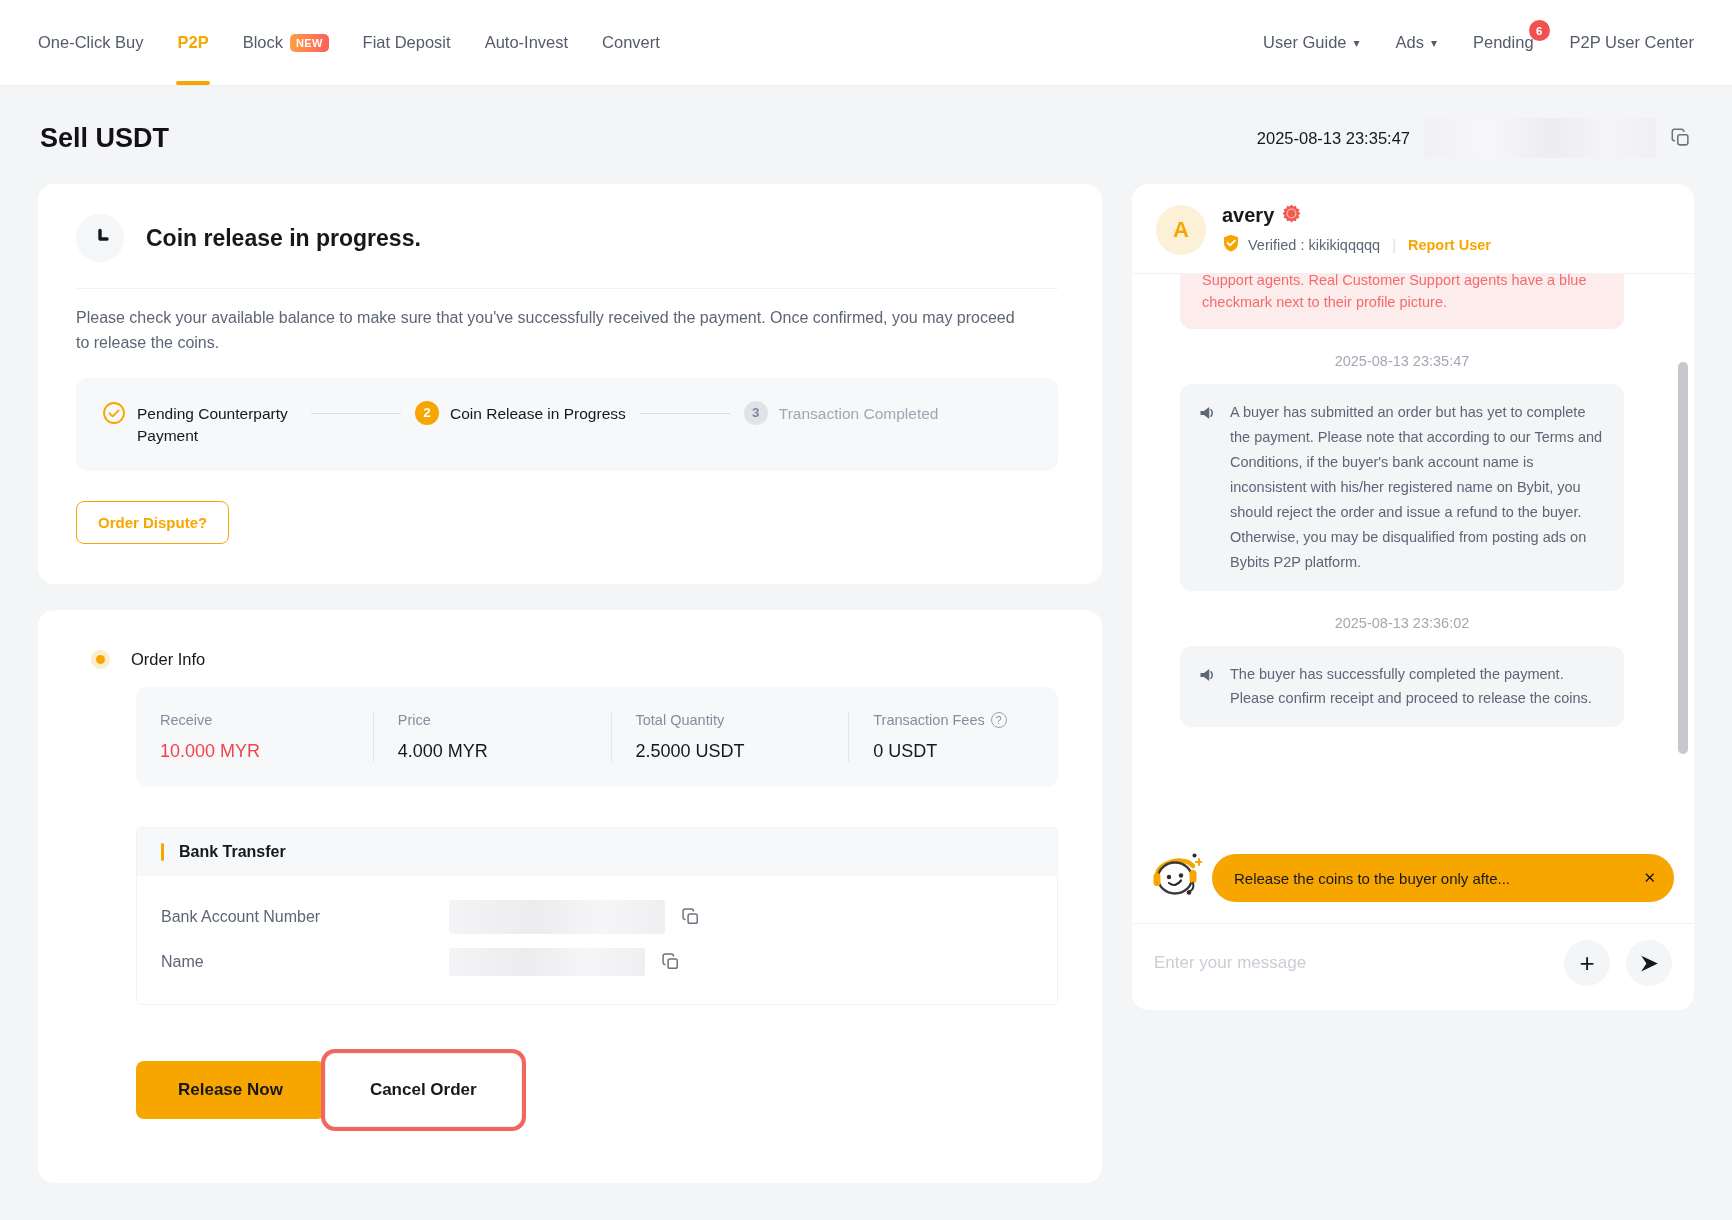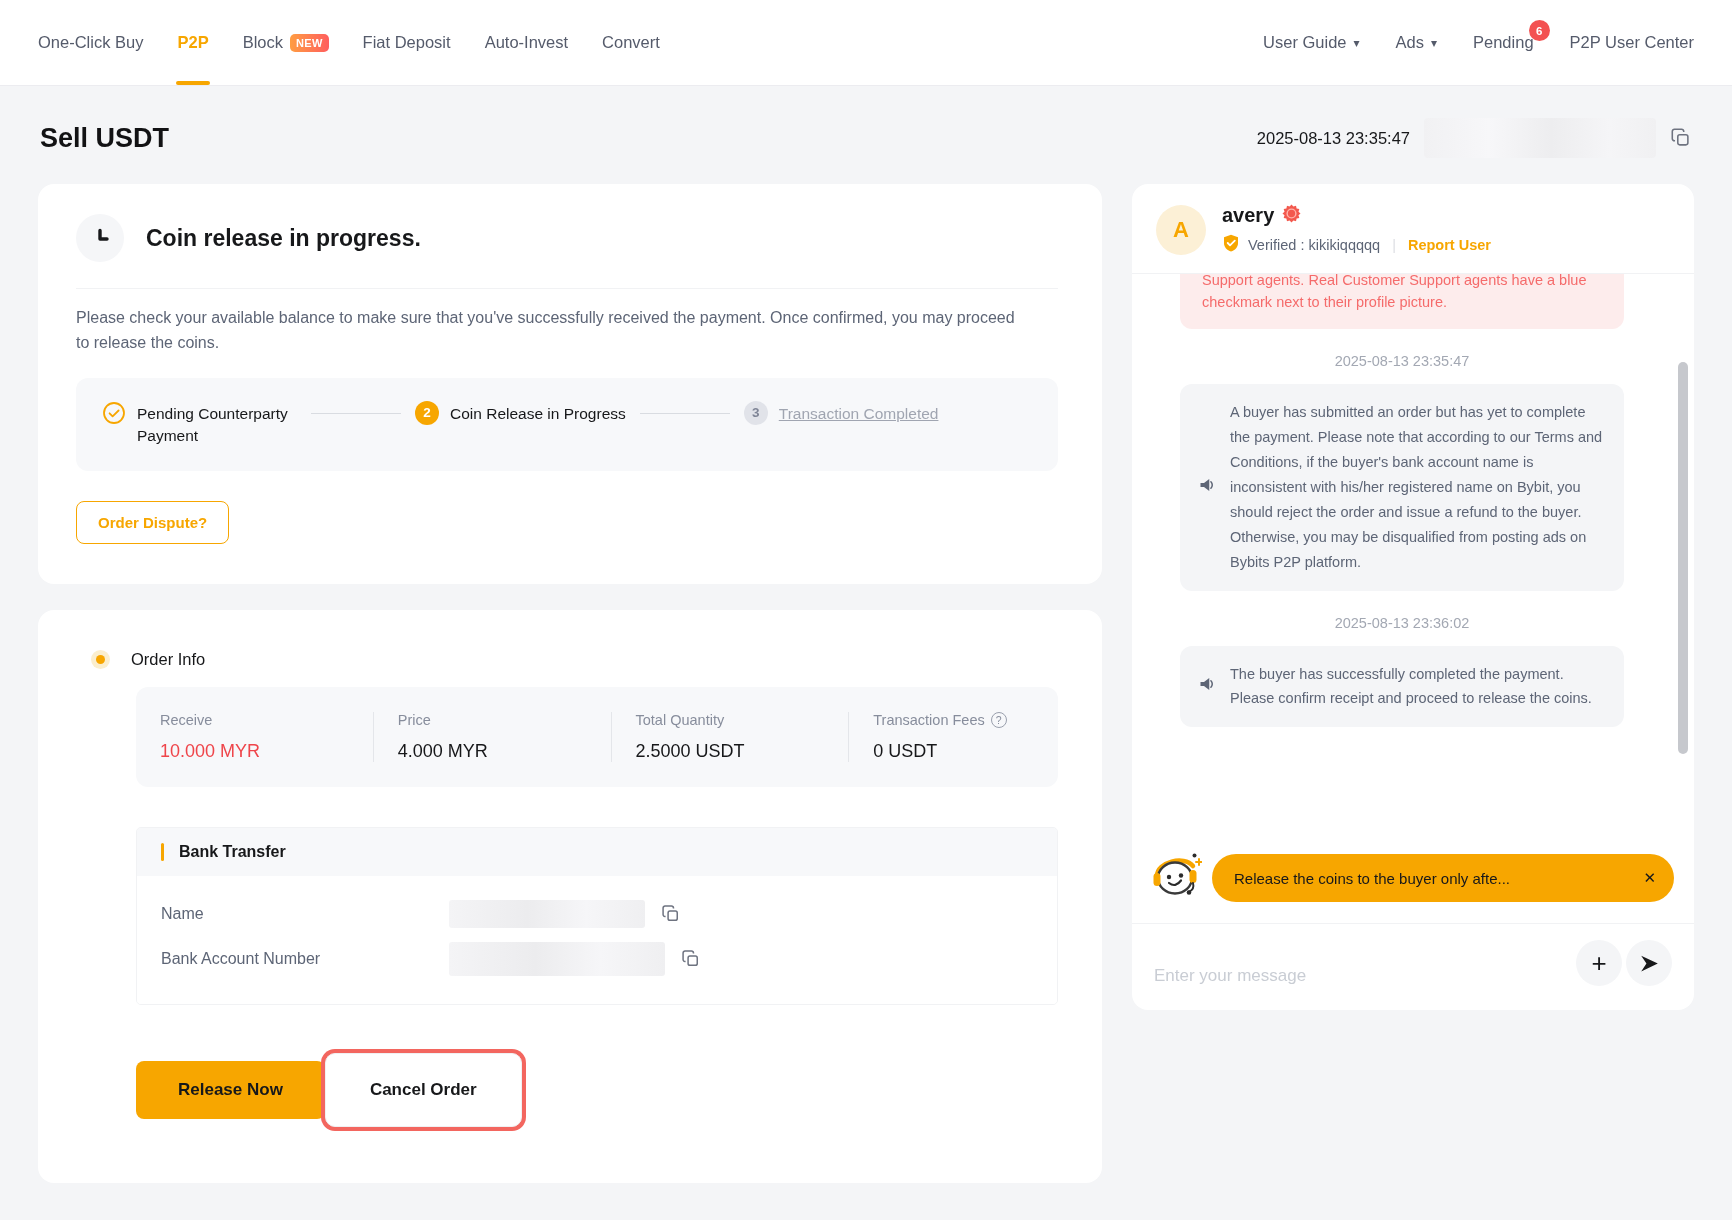--- a/index.html
+++ b/index.html
@@ -50,21 +50,21 @@
   .divider-h{ border-top:1px solid #f1f2f4; margin-top:26px; }
   .status-desc{ margin-top:17px; font-size:16px; line-height:1.55; color:#5d6576; max-width:940px; }
   .steps{ margin-top:22px; background:#f7f8fa; border-radius:12px; padding:23px 26px;
     display:flex; align-items:flex-start; gap:14px; }
   .step{ display:flex; align-items:flex-start; gap:11px; }
   .step-badge{ width:24px; height:24px; border-radius:50%; flex-shrink:0;
     display:flex; align-items:center; justify-content:center; font-size:13.5px; font-weight:700; }
   .step-badge.active{ background:#f7a600; color:#fff; }
   .step-badge.pending{ background:#e1e3e9; color:#7f8596; }
   .step-label{ font-size:15.5px; color:#17181a; line-height:1.45; padding-top:2px; }
-  .step-label.dim{ color:#a0a5b1;text-decoration:underline; }
+  .step-label.dim{ color:#a0a5b1; }
   .step-label.wrap{ max-width:160px; }
   .connector{ width:90px; height:1.5px; background:#d9dce1; margin-top:12px; flex-shrink:0; }
   .dispute-btn{ margin-top:30px; display:inline-block; background:#fff; border:1.5px solid #f7a600;
     color:#f7a600; font-weight:700; font-size:15px; padding:12px 21px; border-radius:8px; cursor:pointer; }
   
   .card-order{ margin-top:26px; padding:40px 44px 30px 38px; }
   .section-head{ display:flex; align-items:center; gap:26px; padding-left:20px; }
   .dot{ width:9px; height:9px; border-radius:50%; background:#f7a600;
     box-shadow:0 0 0 5px #fbeecd; }
   .section-title{ font-size:16.5px; color:#17181a; }
@@ -108,31 +108,31 @@
   .chat-name{ font-size:20px; font-weight:800; color:#17181a; }
   .verified-row{ margin-top:7px; display:flex; align-items:center; gap:8px; font-size:14.5px; }
   .verified-text{ color:#5d6576; }
   .pipe{ color:#dcdee3; margin:0 4px; }
   .report-link{ color:#f7a600; font-weight:600; cursor:pointer; }
   .chat-body{ flex:1; overflow:hidden; position:relative; padding:0 20px; }
   .warn-bubble{ margin:-18px 50px 0 28px; background:#fdecec; border-radius:12px;
     padding:13px 22px 15px; color:#f56b6b; font-size:14.5px; line-height:1.55; }
   .chat-time{ text-align:center; color:#a3a8b3; font-size:14.5px; margin:24px 50px 15px 28px; }
   .msg-bubble{ background:#f4f5f7; border-radius:12px; padding:16px 18px; margin:0 50px 0 28px;
-    display:flex; gap:12px; color:#5d6576; font-size:14.5px; line-height:1.72;align-items:center; }
+    display:flex; gap:12px; color:#5d6576; font-size:14.5px; line-height:1.72; }
   .mega{ flex-shrink:0; margin-top:3px; color:#5d6576; }
   .scroll-thumb{ position:absolute; right:6px; top:88px; width:10px; height:392px;
     background:#c6c8cd; border-radius:5px; }
   .quick-row{ padding:14px 20px 16px 16px; display:flex; align-items:center; gap:10px; }
   .robot{ flex-shrink:0; }
   .pill{ flex:1; background:#f7a600; border-radius:26px; padding:15px 18px 15px 22px;
     display:flex; align-items:center; font-size:15px; font-weight:500; color:#17181a; cursor:pointer; }
   .pill-close{ margin-left:auto; padding-left:12px; font-size:15px; color:#17181a; cursor:pointer; }
   .chat-divider{ border-top:1px solid #f1f2f4; }
-  .input-row{ padding:16px 22px 24px; display:flex; align-items:flex-end; gap:4px; }
+  .input-row{ padding:16px 22px 24px; display:flex; align-items:center; gap:16px; }
   .chat-input{ flex:1; border:none; outline:none; font-size:17px; color:#17181a;
     font-family:"Liberation Sans",sans-serif; background:transparent; }
   .chat-input::placeholder{ color:#c9cdd4; }
   .circle-btn{ width:46px; height:46px; border-radius:50%; background:#f4f5f7; border:none;
     display:flex; align-items:center; justify-content:center; cursor:pointer; flex-shrink:0;
     font-size:26px; font-weight:400; color:#17181a; line-height:1; }
 </style>
 </head>
 <body>
 
@@ -263,32 +263,32 @@
 
       <div class="payment-section">
 
         <div class="pay-box">
           <div class="pay-head">
             <span class="pay-bar"></span>
             <span class="pay-method">Bank Transfer</span>
           </div>
           <div class="pay-body">
             <div class="pay-row">
-              <span class="pay-label">Name</span>
-              <span class="blur-sm blur-name"></span>
+              <span class="pay-label">Bank Account Number</span>
+              <span class="blur-sm blur-acct"></span>
               <span class="icon-copy">
                 <svg width="20" height="20" viewBox="0 0 24 24" fill="none" stroke="currentColor" stroke-width="1.8">
                   <rect x="8.5" y="8.5" width="11" height="11" rx="2.2"></rect>
                   <path d="M5.5 15H4.8A2.3 2.3 0 0 1 2.5 12.7V4.8A2.3 2.3 0 0 1 4.8 2.5h7.9A2.3 2.3 0 0 1 15 4.8v.7"></path>
                 </svg>
               </span>
             </div>
             <div class="pay-row">
-              <span class="pay-label">Bank Account Number</span>
-              <span class="blur-sm blur-acct"></span>
+              <span class="pay-label">Name</span>
+              <span class="blur-sm blur-name"></span>
               <span class="icon-copy">
                 <svg width="20" height="20" viewBox="0 0 24 24" fill="none" stroke="currentColor" stroke-width="1.8">
                   <rect x="8.5" y="8.5" width="11" height="11" rx="2.2"></rect>
                   <path d="M5.5 15H4.8A2.3 2.3 0 0 1 2.5 12.7V4.8A2.3 2.3 0 0 1 4.8 2.5h7.9A2.3 2.3 0 0 1 15 4.8v.7"></path>
                 </svg>
               </span>
             </div>
           </div>
         </div>
       </div>

